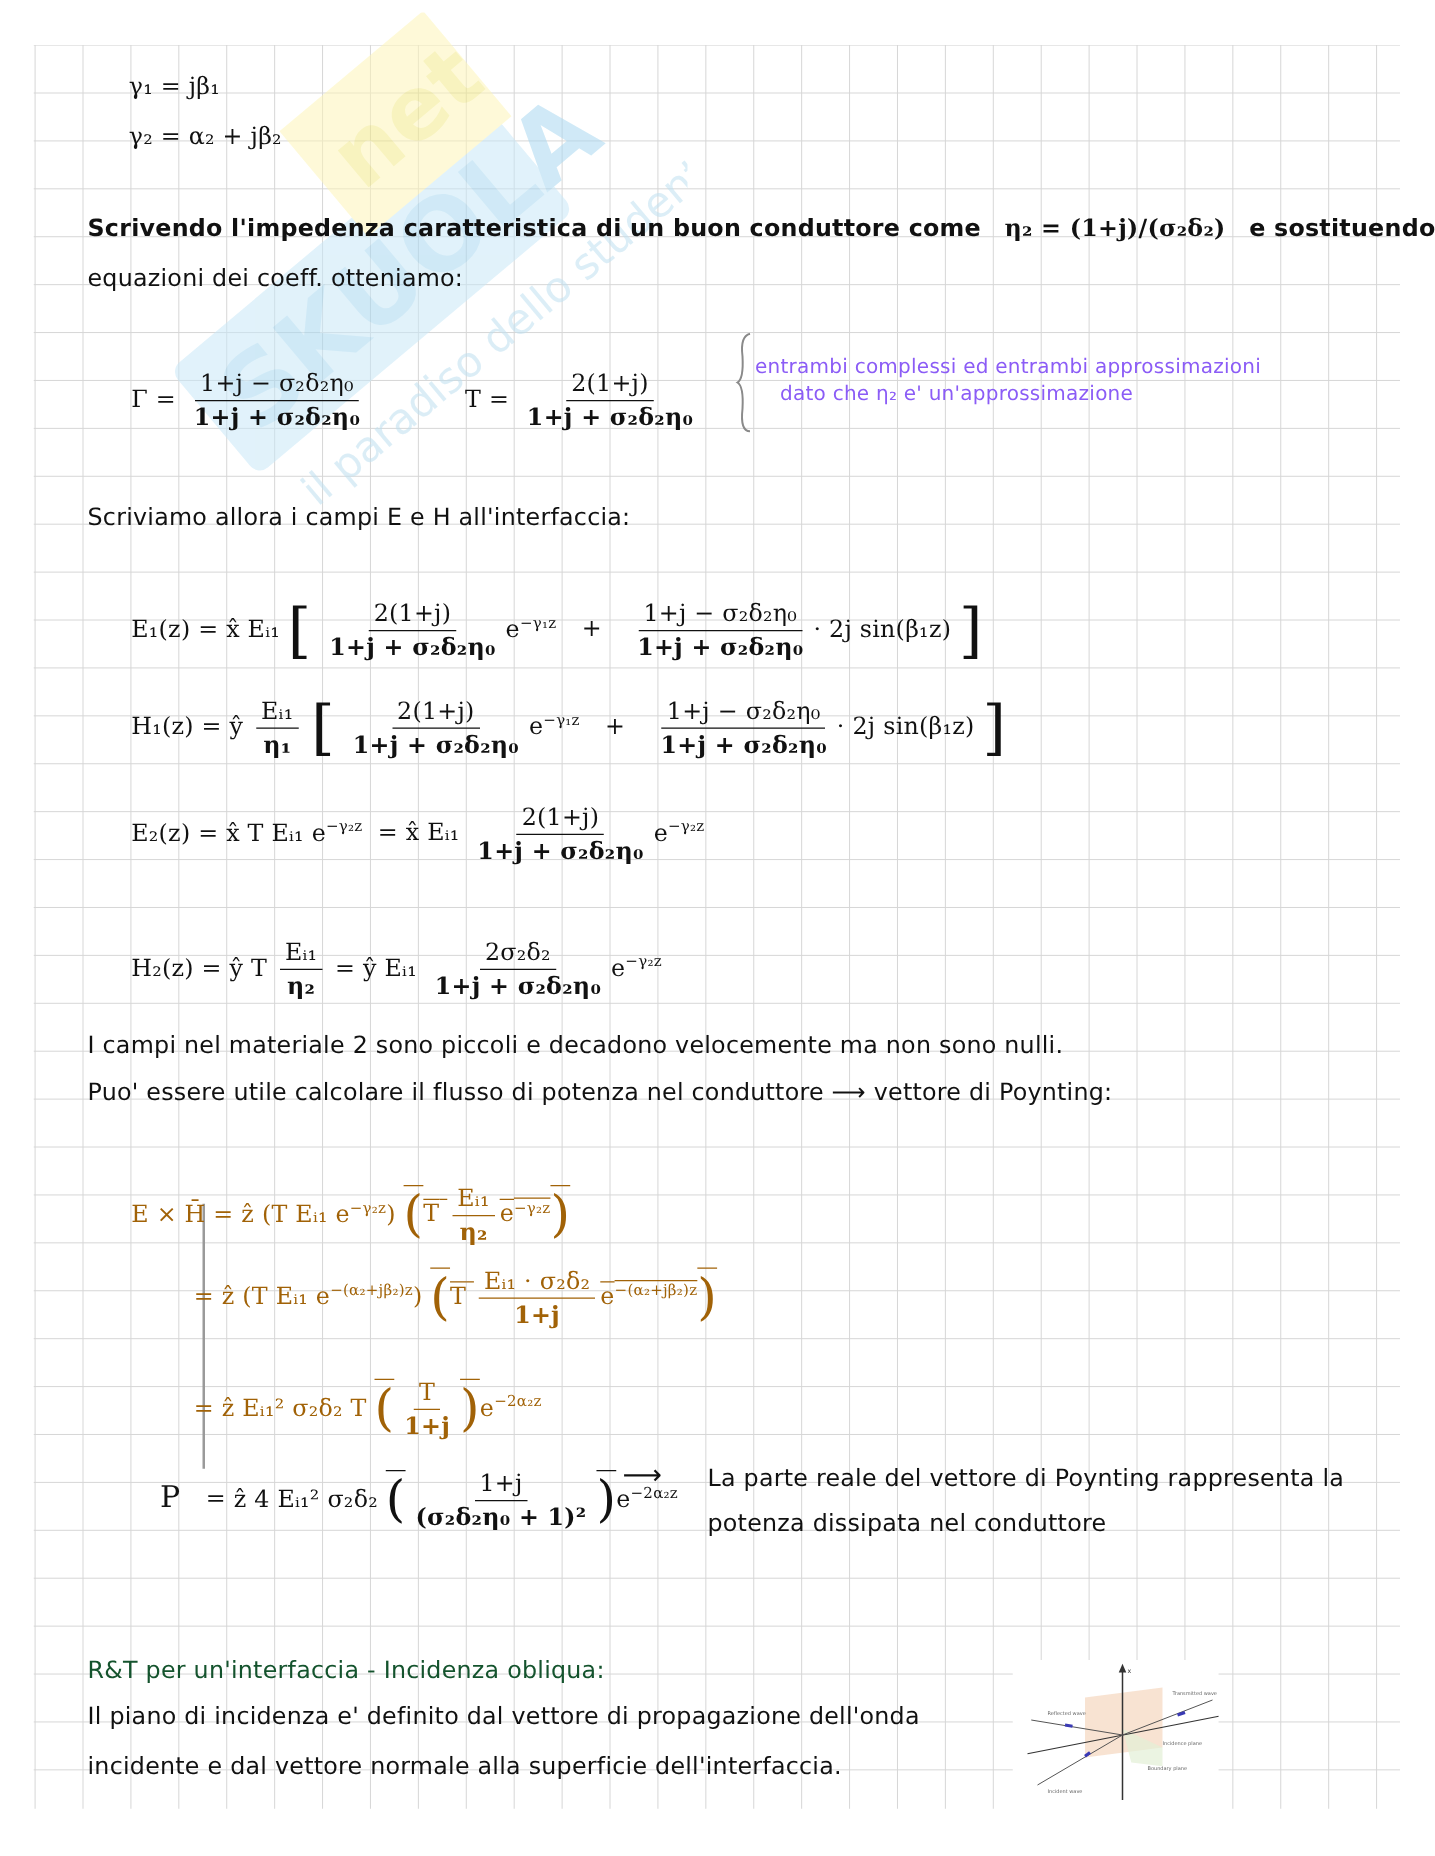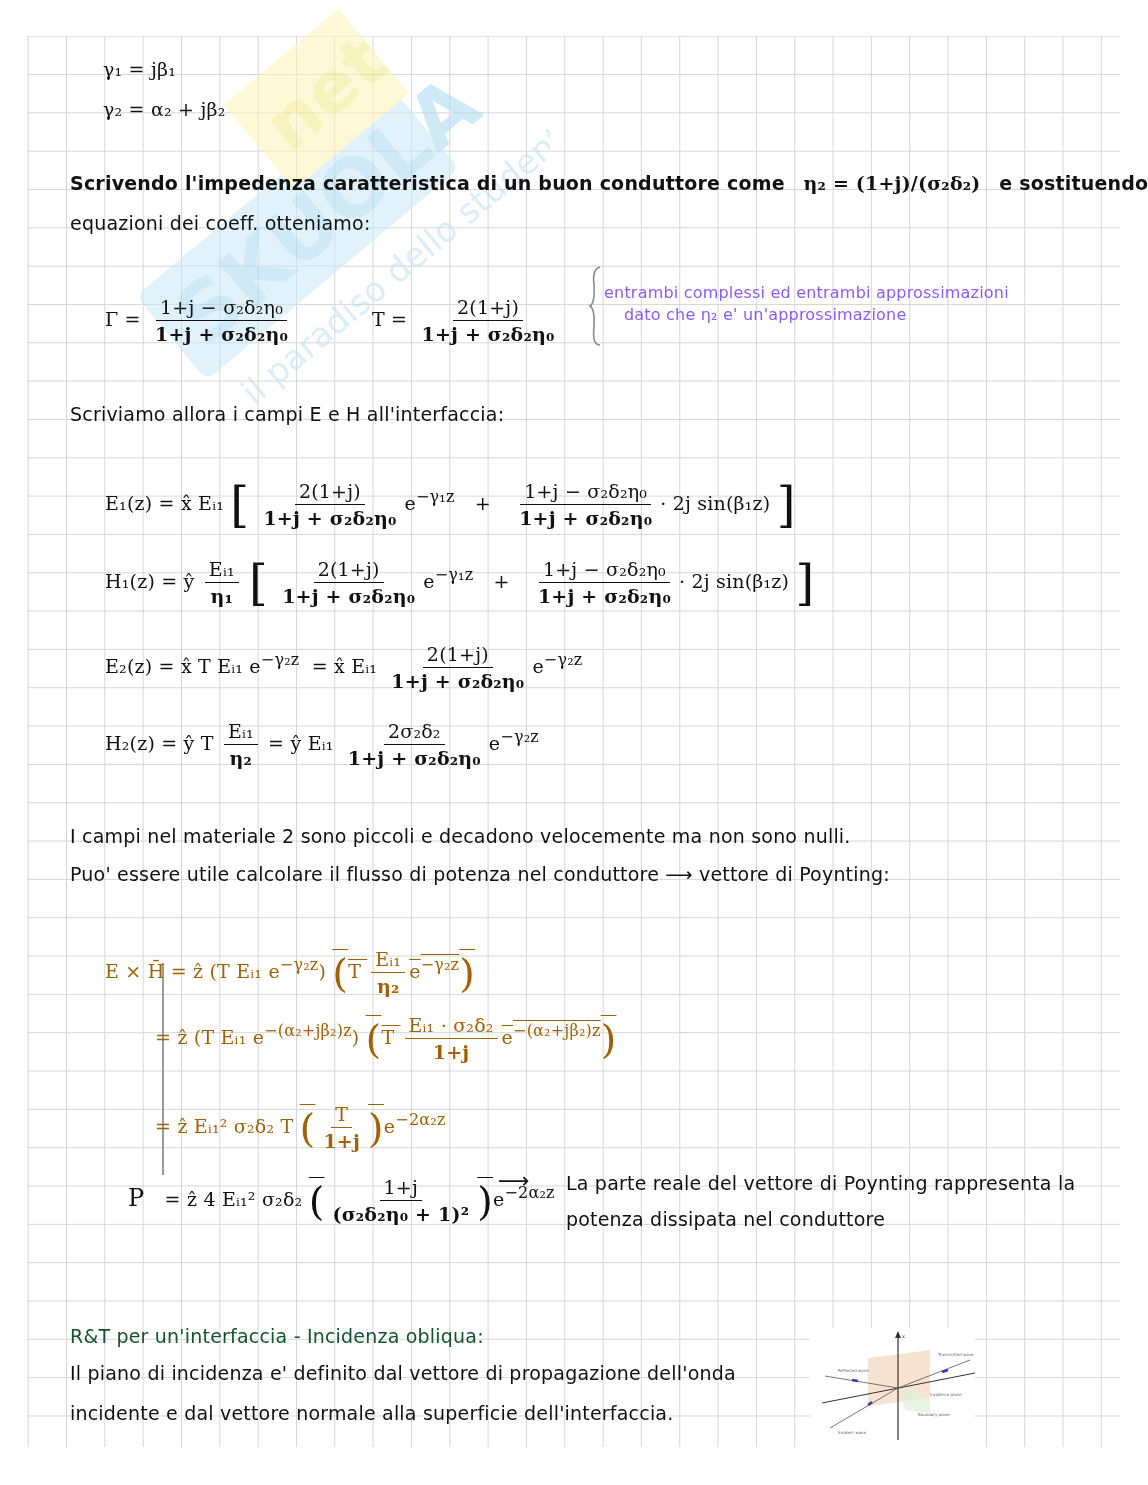--- a/index.html
+++ b/index.html
@@ -13,21 +13,21 @@
     background-position:39px 0, 0 38px; }
   .watermark { position:absolute; left:90px; top:10px; width:460px; height:420px; pointer-events:none; }
   .hw { position:absolute; white-space:nowrap; font-size:19px; letter-spacing:0.2px; }
   .gray { color:#a16207; }
   .note { font-size:16px; color:#8b5cf6; }
   .blue { color:#14532d; }
   .math { font-family:"DejaVu Serif", serif; font-size:19px; }
   .frac { display:inline-flex; flex-direction:column; align-items:center; vertical-align:middle; margin:18px 4px; }
   .frac .num { padding:0 4px 2px; border-bottom:1.6px solid currentColor; }
   .frac .den { padding:2px 4px 0;font-weight:bold; }
-  sup { font-size:16px;margin-top:16px; }
+  sup { font-size:12px;margin-top:16px; }
   .bracket { font-size:48px; font-weight:200; vertical-align:middle; line-height:1; }
   .paren { font-size:40px; font-weight:200; vertical-align:middle; line-height:1; }
   .over { text-decoration:overline; }
   .figure { position:absolute; left:810px; top:1328px; width:165px; height:120px; }
   .vline { position:absolute; background:#9a9a9a; width:2px; }
 </style>
 </head>
 <body>
 
 <div class="grid"></div>
@@ -110,21 +110,21 @@
 
 <div class="hw math" style="left:105px;top:625px;">
   <span>E₂(z) = x̂ T Eᵢ₁ e</span><sup>−γ₂z</sup>
   <span style="margin-left:6px;">= x̂ Eᵢ₁</span>
   <span class="frac">
     <span class="num">2(1+j)</span>
     <span class="den">1+j + σ₂δ₂η₀</span>
   </span>e<sup>−γ₂z</sup>
 </div>
 
-<div class="hw math" style="left:105px;top:702px;">
+<div class="hw math" style="left:105px;top:733px;">
   <span>H₂(z) = ŷ T</span>
   <span class="frac">
     <span class="num">Eᵢ₁</span>
     <span class="den">η₂</span>
   </span>
   <span>= ŷ Eᵢ₁</span>
   <span class="frac">
     <span class="num">2σ₂δ₂</span>
     <span class="den">1+j + σ₂δ₂η₀</span>
   </span>e<sup>−γ₂z</sup>

